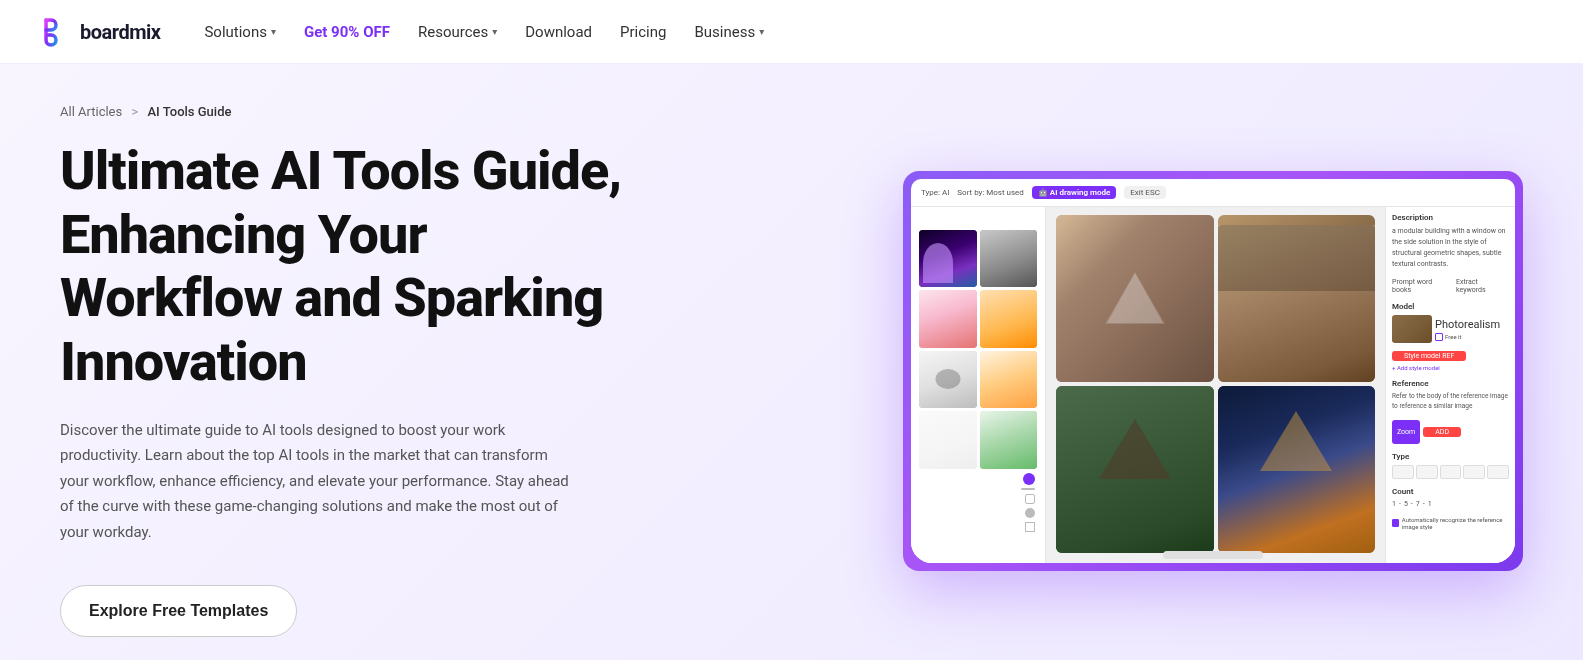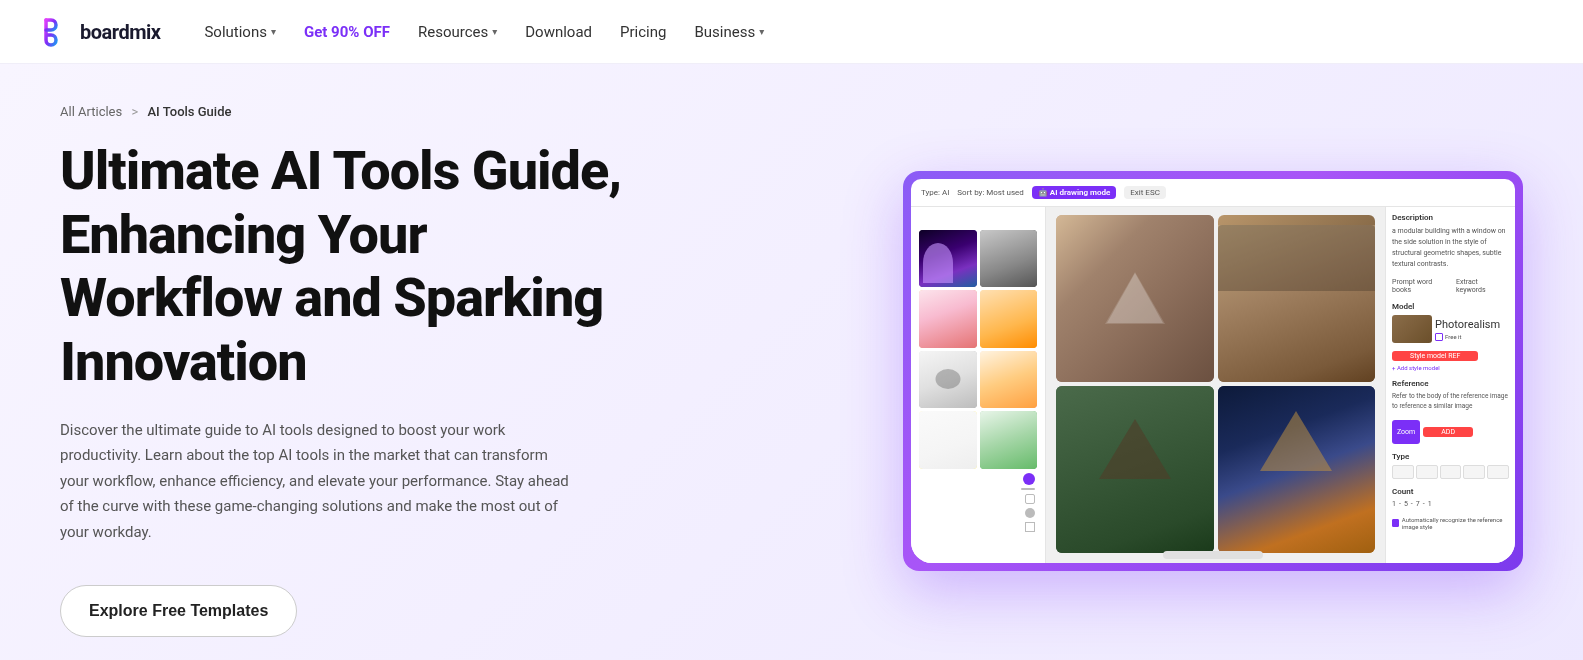--- a/index.html
+++ b/index.html
@@ -356,21 +356,21 @@
       color: #fff;
       border-radius: 3px;
       padding: 8px 5px;
       font-size: 7px;
     }
 
     .tag-red {
       background: #ff4444;
       color: #fff;
       border-radius: 3px;
-      padding: 1px 18px;
+      padding: 1px 12px;
       font-size: 7px;
     }
 
     .settings-input-row {
       display: flex;
       gap: 2px;
       margin-bottom: 4px;
     }
 
     .mini-input {

